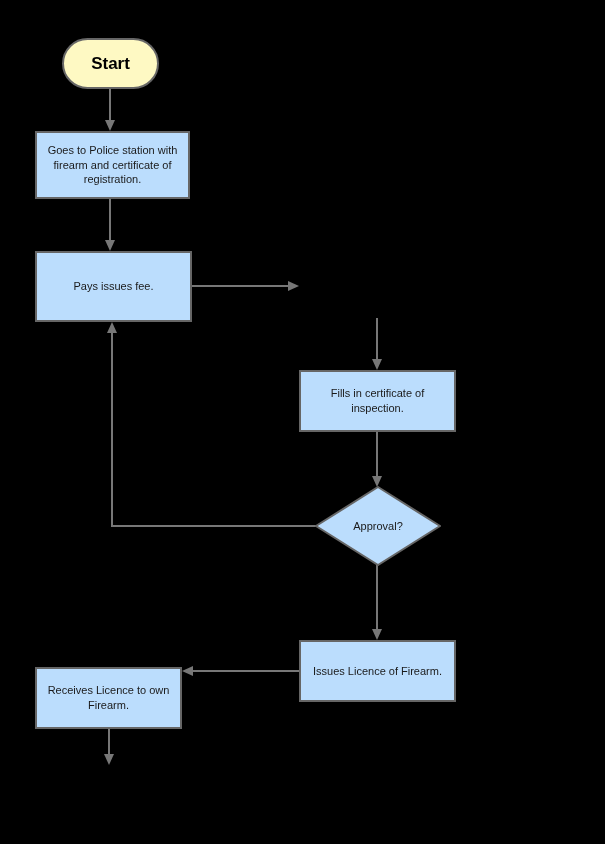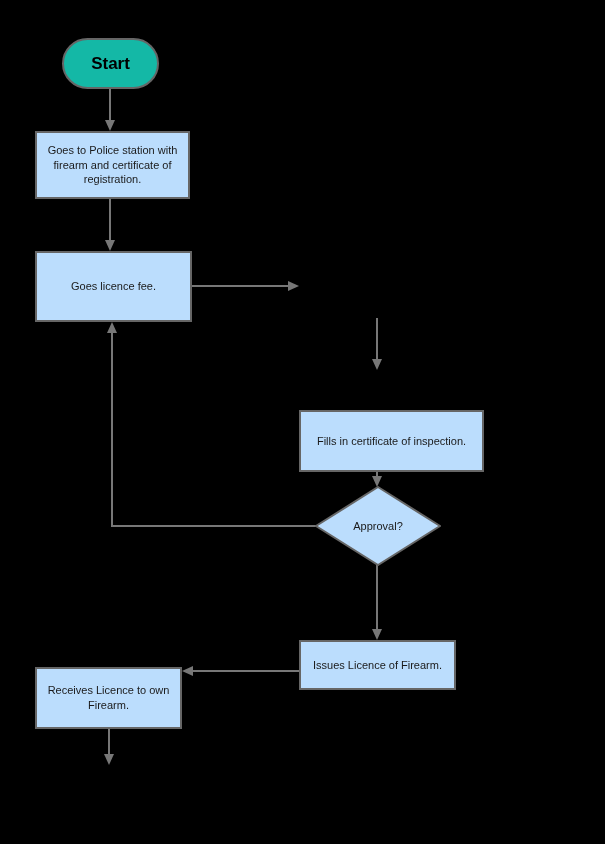--- a/index.html
+++ b/index.html
@@ -27,21 +27,21 @@
     color: #1a1a1a;
   }
   .process {
     background: #bbddfd;
     border: 2px solid #666666;
     font-size: 11px;
     line-height: 1.35;
     padding: 2px 6px;
   }
   .terminator {
-    background: #14b8a6;
+    background: #fef9c3;
     border: 2px solid #666666;
     border-radius: 26px;
     font-size: 17px;
     font-weight: bold;
     color: #000000;
   }
   .decision-wrap {
     position: absolute;
   }
   .decision-shape {
@@ -146,30 +146,30 @@
     <svg width="605" height="844">
       <line x1="109" y1="702" x2="109" y2="757"></line>
       <polygon points="109,765 104,754 114,754"></polygon>
     </svg>
   </div>
 
   <div class="node terminator" style="left:62px; top:38px; width:97px; height:51px;">Start</div>
 
   <div class="node process" style="left:35px; top:131px; width:155px; height:68px;">Goes to Police station with firearm and certificate of registration.</div>
 
-  <div class="node process" style="left:35px; top:251px; width:157px; height:71px;">Goes licence fee.</div>
+  <div class="node process" style="left:35px; top:251px; width:157px; height:71px;">Pays issues fee.</div>
 
 
-  <div class="node process" style="left:299px; top:370px; width:185px; height:62px;margin-top:40px;">Fills in certificate of inspection.</div>
+  <div class="node process" style="left:299px; top:370px; width:157px; height:62px;">Fills in certificate of inspection.</div>
 
   <div class="decision-wrap" style="left:315px; top:486px; width:126px; height:80px;">
     <svg class="decision-shape" viewBox="0 0 126 80" preserveAspectRatio="none">
       <polygon points="63,1 125,40 63,79 1,40" fill="#bbddfd" stroke="#666666" stroke-width="2"></polygon>
     </svg>
     <div class="decision-label">Approval?</div>
   </div>
 
-  <div class="node process" style="left:299px; top:640px; width:157px; height:50px;">Issues Licence of Firearm.</div>
+  <div class="node process" style="left:299px; top:640px; width:157px; height:62px;">Issues Licence of Firearm.</div>
 
   <div class="node process" style="left:35px; top:667px; width:147px; height:62px;">Receives Licence to own Firearm.</div>
 
 
 </div>
 
 </body></html>

